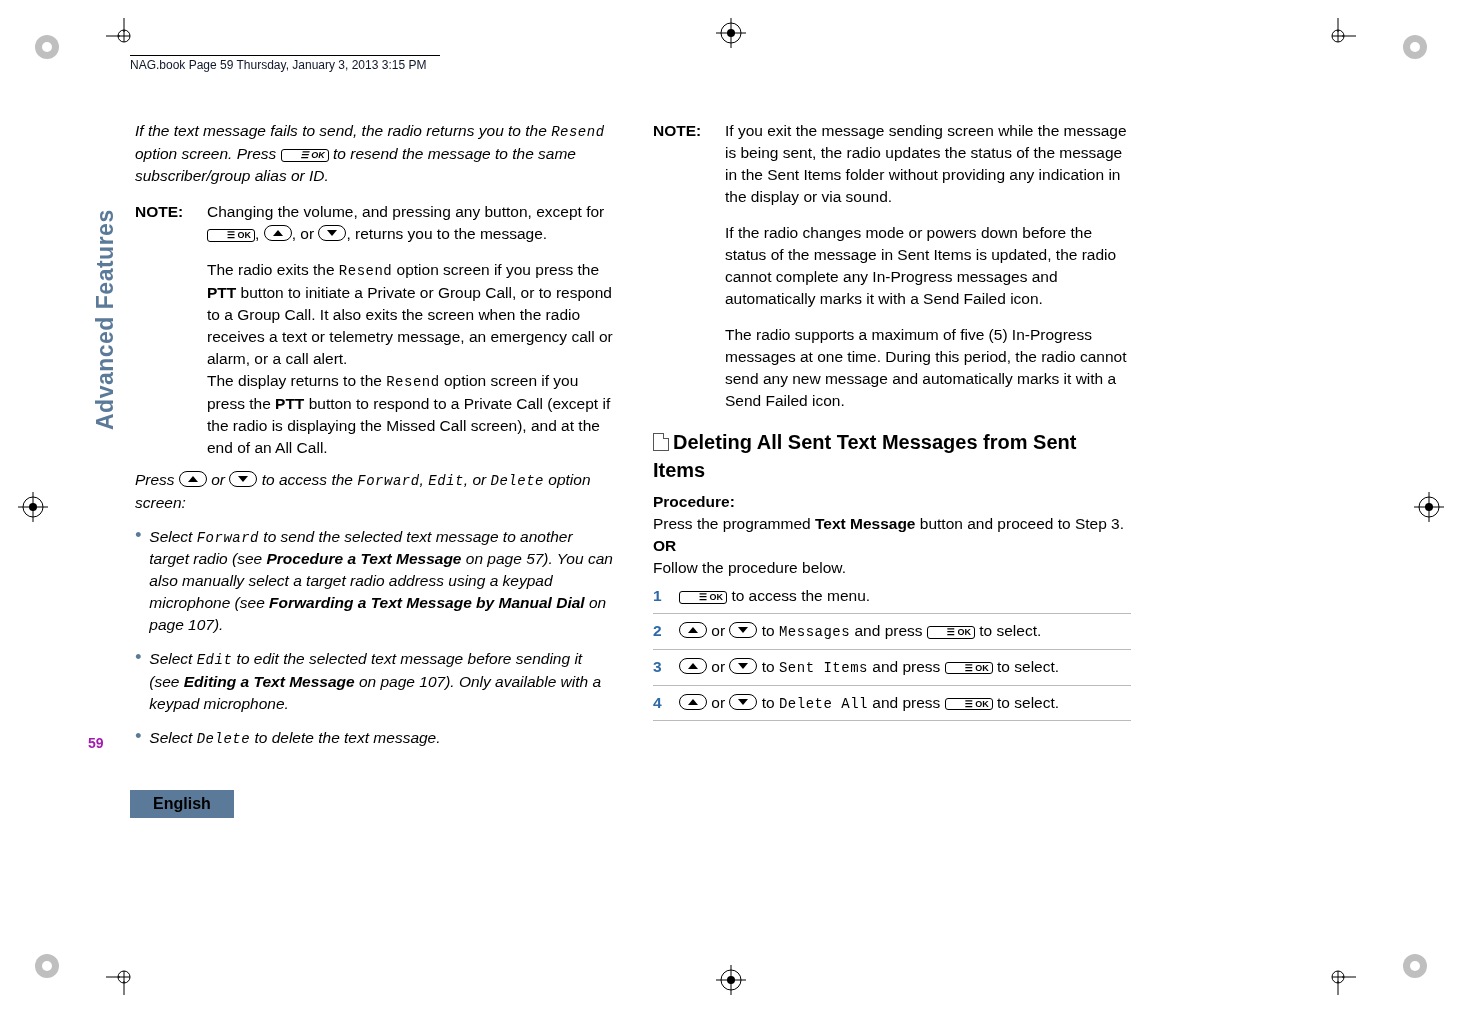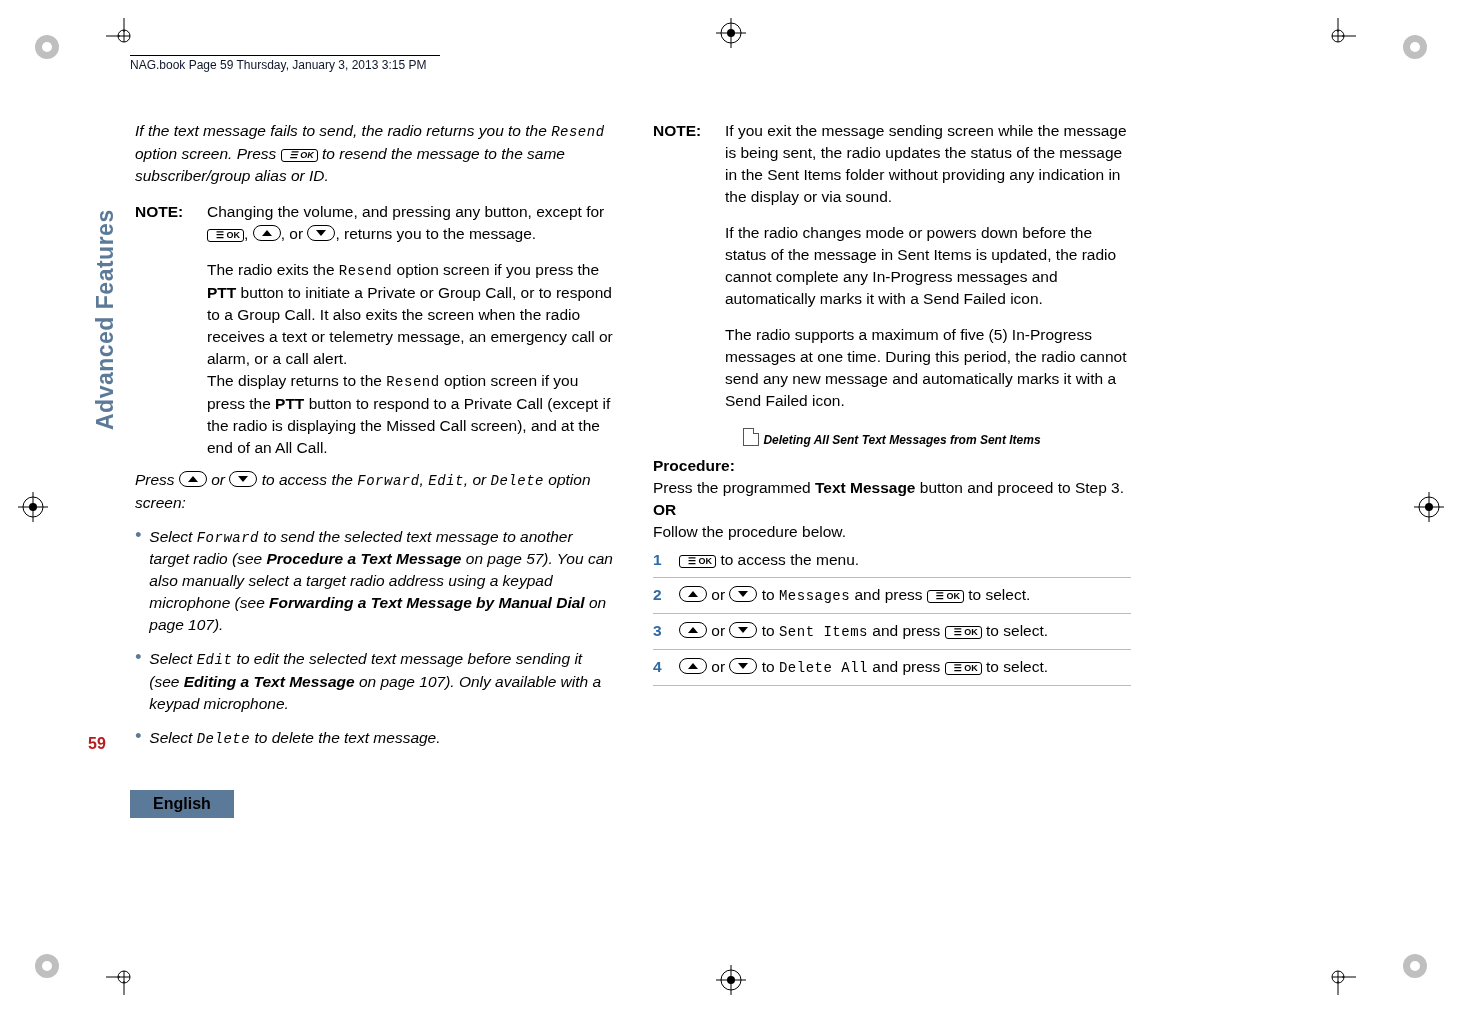--- a/index.html
+++ b/index.html
@@ -51,21 +51,21 @@
   .bold { font-weight: bold; }
   .note-row { display:flex; gap:14px; margin-top:14px; }
   .note-label { font-weight:bold; flex: 0 0 58px; }
   .note-body { flex:1; }
   .monoish { font-family: 'Courier New', monospace; letter-spacing: 0.5px; font-size: 14px;}
   .btnbox {
     display:inline-block;
     border:1px solid #000;
     border-radius:3px;
     font-size:9px;
-    padding:0 3px 0 8px;
+    padding:0 3px 0 19px;
     vertical-align: 1px;
     font-weight:bold;
     line-height:1.2;
     background:#fff;
   }
   .roundbtn {
     display:inline-block;
     border:1px solid #000;
     border-radius:9px;
     height:14px;
@@ -103,41 +103,41 @@
   }
   .pageicon::after{
     content:"";
     position:absolute;
     right:-1px; top:-1px;
     width:5px;height:5px;
     background:#fff;
     border-left:1px solid #555;
     border-bottom:1px solid #555;
   }
-  .section-title { font-weight:bold; font-style:italic; font-size:12px; margin-top:16px;text-align:center; }
+  .section-title { font-weight:bold; font-size:20px; margin-top:16px; }
   .step { display:flex; gap:10px; align-items:flex-start; padding:6px 0; }
   .stepnum { color:#2f6aa6; font-weight:bold; width:16px; }
   .stepsep { border-top:1px solid #bbb; }
   .sidebar {
     position:absolute;
     left:92px;
     top:430px;
     transform: rotate(-90deg);
     transform-origin: left top;
     color:#5b7a99;
     font-weight:bold;
     font-size:23px;
     letter-spacing:0.5px;
   }
   .pagenum {
     position:absolute;
     left:88px;
     top:735px;
-    color:#b91c1c;
-    font-size:16px;
+    color:#a21caf;
+    font-size:14px;
     font-weight:bold;
   }
   .lang-bar {
     position:absolute;
     left:130px;
     top:790px;
     width:104px;
     height:28px;
     background:#5b7a99;
     color:#000000;

